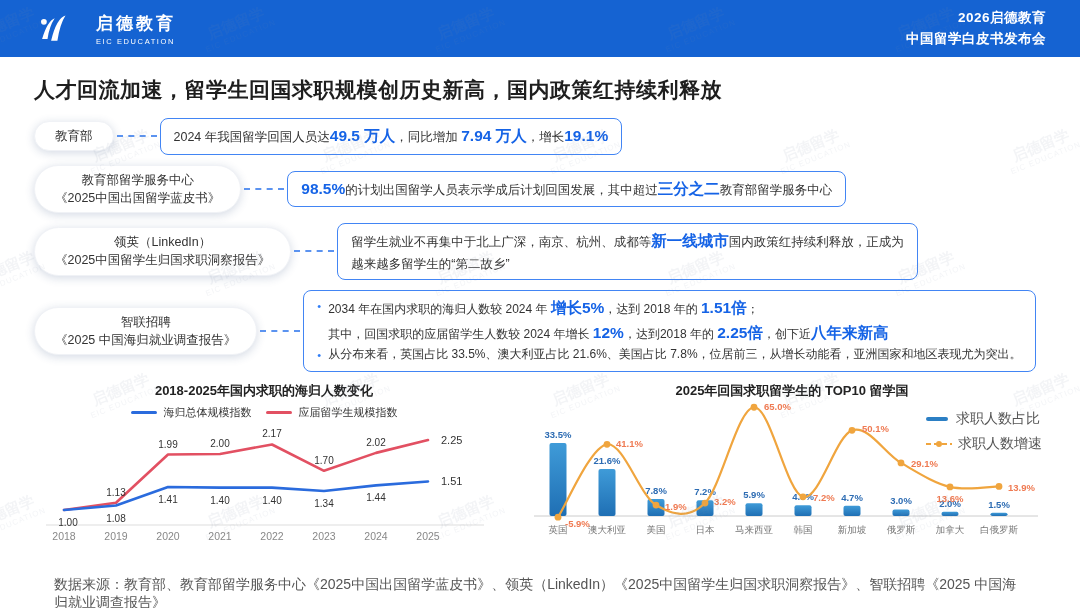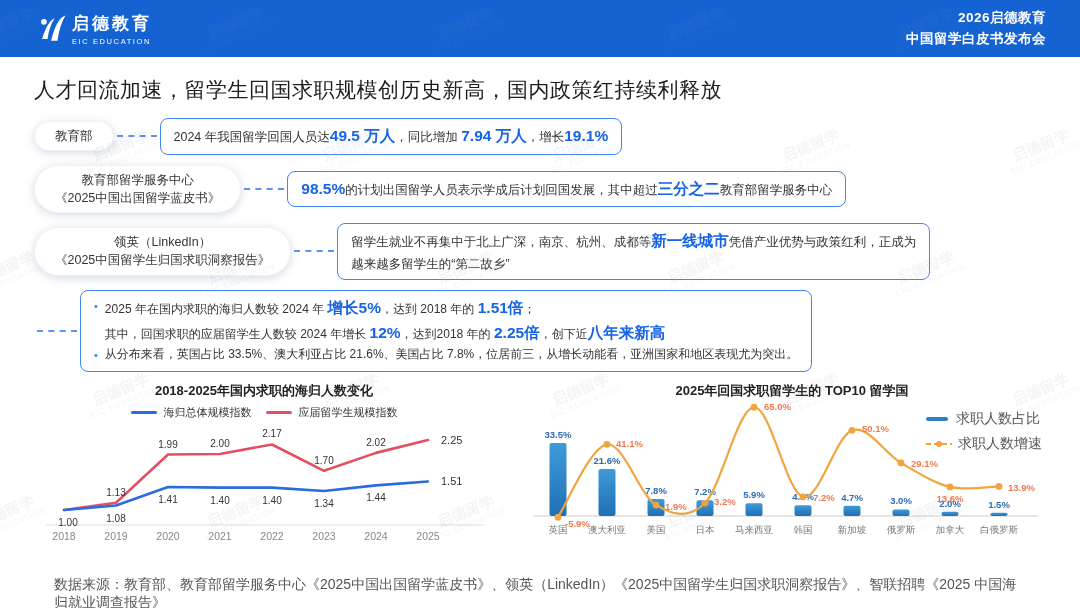--- a/index.html
+++ b/index.html
@@ -6,28 +6,28 @@
   .page{width:1080px;height:608px;position:relative;background:#fff;overflow:hidden;
         font-family:"Liberation Sans","DejaVu Sans",sans-serif;margin:0 auto}
   
   .wm-layer{position:absolute;inset:0;z-index:6;pointer-events:none;overflow:hidden}
   .wm{position:absolute;transform:rotate(-22deg);color:#7f8ca5;opacity:.09;text-align:center;
       font-weight:700;font-size:15px;line-height:1.2;white-space:nowrap}
   .wm small{display:block;font-size:8px;letter-spacing:1px;font-weight:400}
   
   .hdr{height:57px;background:var(--header-bg,#1563d2);display:flex;align-items:center;
        justify-content:space-between;padding:0 34px;color:#fff;position:relative;z-index:2}
-  .logo{display:flex;align-items:center;gap:2px}
+  .logo{display:flex;align-items:center;gap:26px}
   .logo svg{width:36px;height:36px}
   .logo-cn{font-size:17px;font-weight:700;letter-spacing:3px}
   .logo-en{font-size:7.5px;letter-spacing:1.6px;margin-top:2px}
   .event{text-align:right;font-weight:700;font-size:13.5px;line-height:1.5;letter-spacing:.5px}
   
   main{padding:0 34px;position:relative;z-index:1}
-  h1{font-size:21px;font-weight:400;color:#1e1e1e;margin:19px 0 14px;letter-spacing:.5px}
+  h1{font-size:21px;font-weight:700;color:#1e1e1e;margin:19px 0 14px;letter-spacing:.5px}
   .row{display:flex;align-items:center;margin-bottom:10px}
   .pill{background:#fff;border-radius:26px;box-shadow:0 2px 10px rgba(40,70,120,.20);
         border:1px solid #f0f2f6;padding:5px 20px;text-align:center;font-size:12.5px;
         color:#333;line-height:1.45;flex:none}
   .connector{flex:none;width:40px;border-top:2px dashed #5b93f0;margin:0 3px}
   .box{border:1.5px solid var(--box-border,#4285f4);border-radius:8px;padding:5px 13px;
        font-size:12.5px;color:#333;line-height:1.6;background:#fff}
   .hl{color:var(--accent,#1563e6);font-weight:700}
   .big{font-size:15.5px}
   .bullet-item{display:flex;align-items:flex-start}
@@ -206,33 +206,37 @@
         </div>
         <div class="row">
           <div class="pill">
             <div>领英（LinkedIn）</div>
             <div>《2025中国留学生归国求职洞察报告》</div>
           </div>
           <div class="connector"></div>
           <div class="box">
             <div class="plain-item">
               <div>
-                <div><span>留学生就业不再集中于北上广深，南京、杭州、成都等</span><span class="hl big">新一线城市</span><span>凭借产业优势与政策红利，正成为</span></div>
+                <div><span>留学生就业不再集中于北上广深，南京、杭州、成都等</span><span class="hl big">新一线城市</span><span>国内政策红持续利释放，正成为</span></div>
                 <div><span>越来越多留学生的“第二故乡”</span></div>
               </div>
             </div>
           </div>
         </div>
         <div class="row">
+          <div class="pill">
+            <div>智联招聘</div>
+            <div>《2025 中国海归就业调查报告》</div>
+          </div>
           <div class="connector"></div>
           <div class="box" style="font-size: 12px;">
             <div class="bullet-item">
               <span class="bullet-dot">•</span>
               <div>
-                <div><span>2025 年在国内求职的海归人数较 2024 年 </span><span class="hl big">增长5%</span><span>，达到 2018 年的 </span><span class="hl big">1.51倍</span><span>；</span></div>
+                <div><span>2034 年在国内求职的海归人数较 2024 年 </span><span class="hl big">增长5%</span><span>，达到 2018 年的 </span><span class="hl big">1.51倍</span><span>；</span></div>
                 <div><span>其中，回国求职的应届留学生人数较 2024 年增长 </span><span class="hl big">12%</span><span>，达到2018 年的 </span><span class="hl big">2.25倍</span><span>，创下近</span><span class="hl big">八年来新高</span></div>
               </div>
             </div>
             <div class="bullet-item">
               <span class="bullet-dot">•</span>
               <div>
                 <div><span>从分布来看，英国占比 33.5%、澳大利亚占比 21.6%、美国占比 7.8%，位居前三，从增长动能看，亚洲国家和地区表现尤为突出。</span></div>
               </div>
             </div>
           </div>

